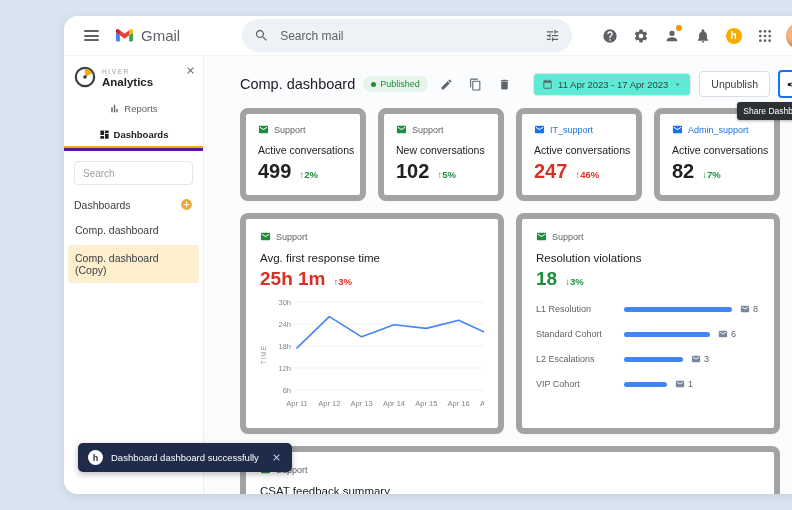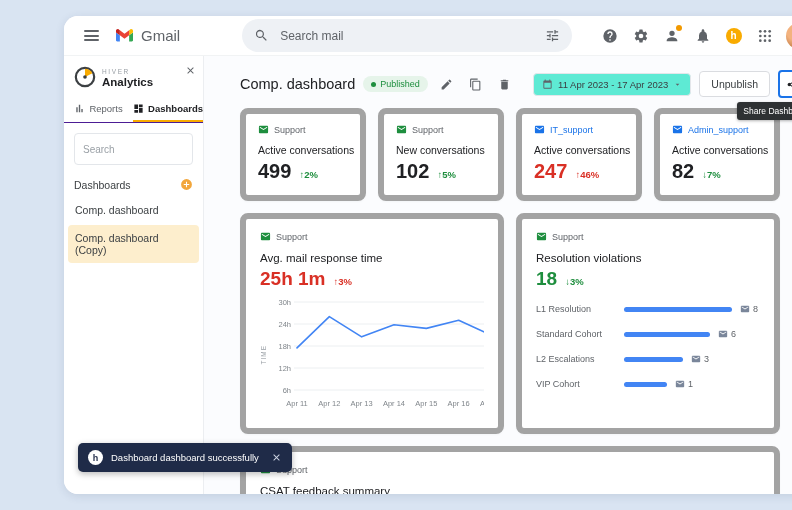--- a/index.html
+++ b/index.html
@@ -34,26 +34,26 @@
   
   .body-row { flex: 1; display: flex; min-height: 0; }
   
   .sidebar { width: 140px; flex: none; border-right: 1px solid #eceef1; background: #fff; display: flex; flex-direction: column; }
   .sb-head { display: flex; align-items: flex-end; gap: 6px; padding: 10px 8px 8px 10px; position: relative; }
   .hiver-logo { width: 22px; height: 22px; flex: none; }
   .sb-top { font-size: 6.5px; letter-spacing: 1.6px; color: #9aa0a6; display: block; }
   .sb-name { font-size: 11.5px; font-weight: bold; color: #202124; display: block; margin-top: 1px; }
   .sb-close { position: absolute; right: 5px; top: 7px; border: none; background: none; color: #5f6368; cursor: pointer; padding: 2px; display: flex; }
   .sb-close svg { width: 11px; height: 11px; }
-  .sb-tabs { display: flex; border-bottom: 1px solid #4c1d95; }
+  .sb-tabs { display: flex; border-bottom: 3px solid #4c1d95; flex-direction: column; }
   .sb-tab { flex: 1; display: flex; align-items: center; justify-content: center; gap: 4px; font-size: 9.5px; color: #5f6368; padding: 7px 0 6px; border-bottom: 2px solid transparent; cursor: pointer; }
   .sb-tab svg { width: 11px; height: 11px; }
   .sb-tab.active { color: #202124; font-weight: bold; border-bottom-color: #f9ab00; }
   .sb-search { padding: 10px 10px 4px; }
-  .sb-search input { width: 100%; height: 32px; border: 1px solid #e3e6ea; border-radius: 4px; padding: 0 8px; font-size: 10px; outline: none; color: #202124; background: #fff; }
+  .sb-search input { width: 100%; height: 24px; border: 1px solid #e3e6ea; border-radius: 4px; padding: 0 8px; font-size: 10px; outline: none; color: #202124; background: #fff; }
   .sb-search input::placeholder { color: #9aa0a6; }
   .sb-section { display: flex; align-items: center; justify-content: space-between; padding: 9px 10px 5px; font-size: 10.5px; color: #3c4043; }
   .sb-section svg { width: 13px; height: 13px; color: #f2a63b; cursor: pointer; }
   .sb-item { font-size: 10.5px; color: #3c4043; padding: 7px 7px; cursor: pointer; margin: 1px 4px; border-radius: 4px; }
   .sb-item.selected { background: #fdeecd; }
   
   .main { flex: 1; background: #fbfcfe; padding: 13px 18px 0 36px; min-width: 0; position: relative; overflow: hidden; }
   .main-header { display: flex; align-items: center; gap: 8px; height: 30px; }
   .page-title { font-size: 14.5px; font-weight: 500; color: #202124; margin: 0; }
   .pub-badge { display: inline-flex; align-items: center; gap: 4px; background: #e6f4ea; color: #1e8e3e; font-size: 9px; padding: 3px 8px; border-radius: 10px; }
@@ -387,21 +387,21 @@
         </div>
 
         <div class="mid-row">
           <div class="card" id="rt-card">
             <div class="tag">
                 <svg class="tag-ico" style="color: rgb(30, 142, 62);">
                   <use href="#i-mail"></use>
                 </svg>
                 <span class="tag-name" style="color: rgb(95, 99, 104);">Support</span>
               </div>
-            <div class="card-title">Avg. mail response time</div>
+            <div class="card-title">Avg. first response time</div>
             <div class="valrow">
                 <span class="big-value" style="color: rgb(217, 48, 37);">25h 1m</span>
                 <span class="delta" style="color: rgb(217, 48, 37);"><span class="arrow">↑</span><span>3%</span></span>
               </div>
             <div class="chart-wrap">
               <div class="ylab">TIME</div>
               <svg id="rt-chart" width="232" height="122">
                   <line x1="27" x2="224" y1="96" y2="96" stroke="#eceff1" stroke-width="1"></line>
                   <text x="24" y="98.5" text-anchor="end">6h</text>
                   <line x1="27" x2="224" y1="74" y2="74" stroke="#eceff1" stroke-width="1"></line>

